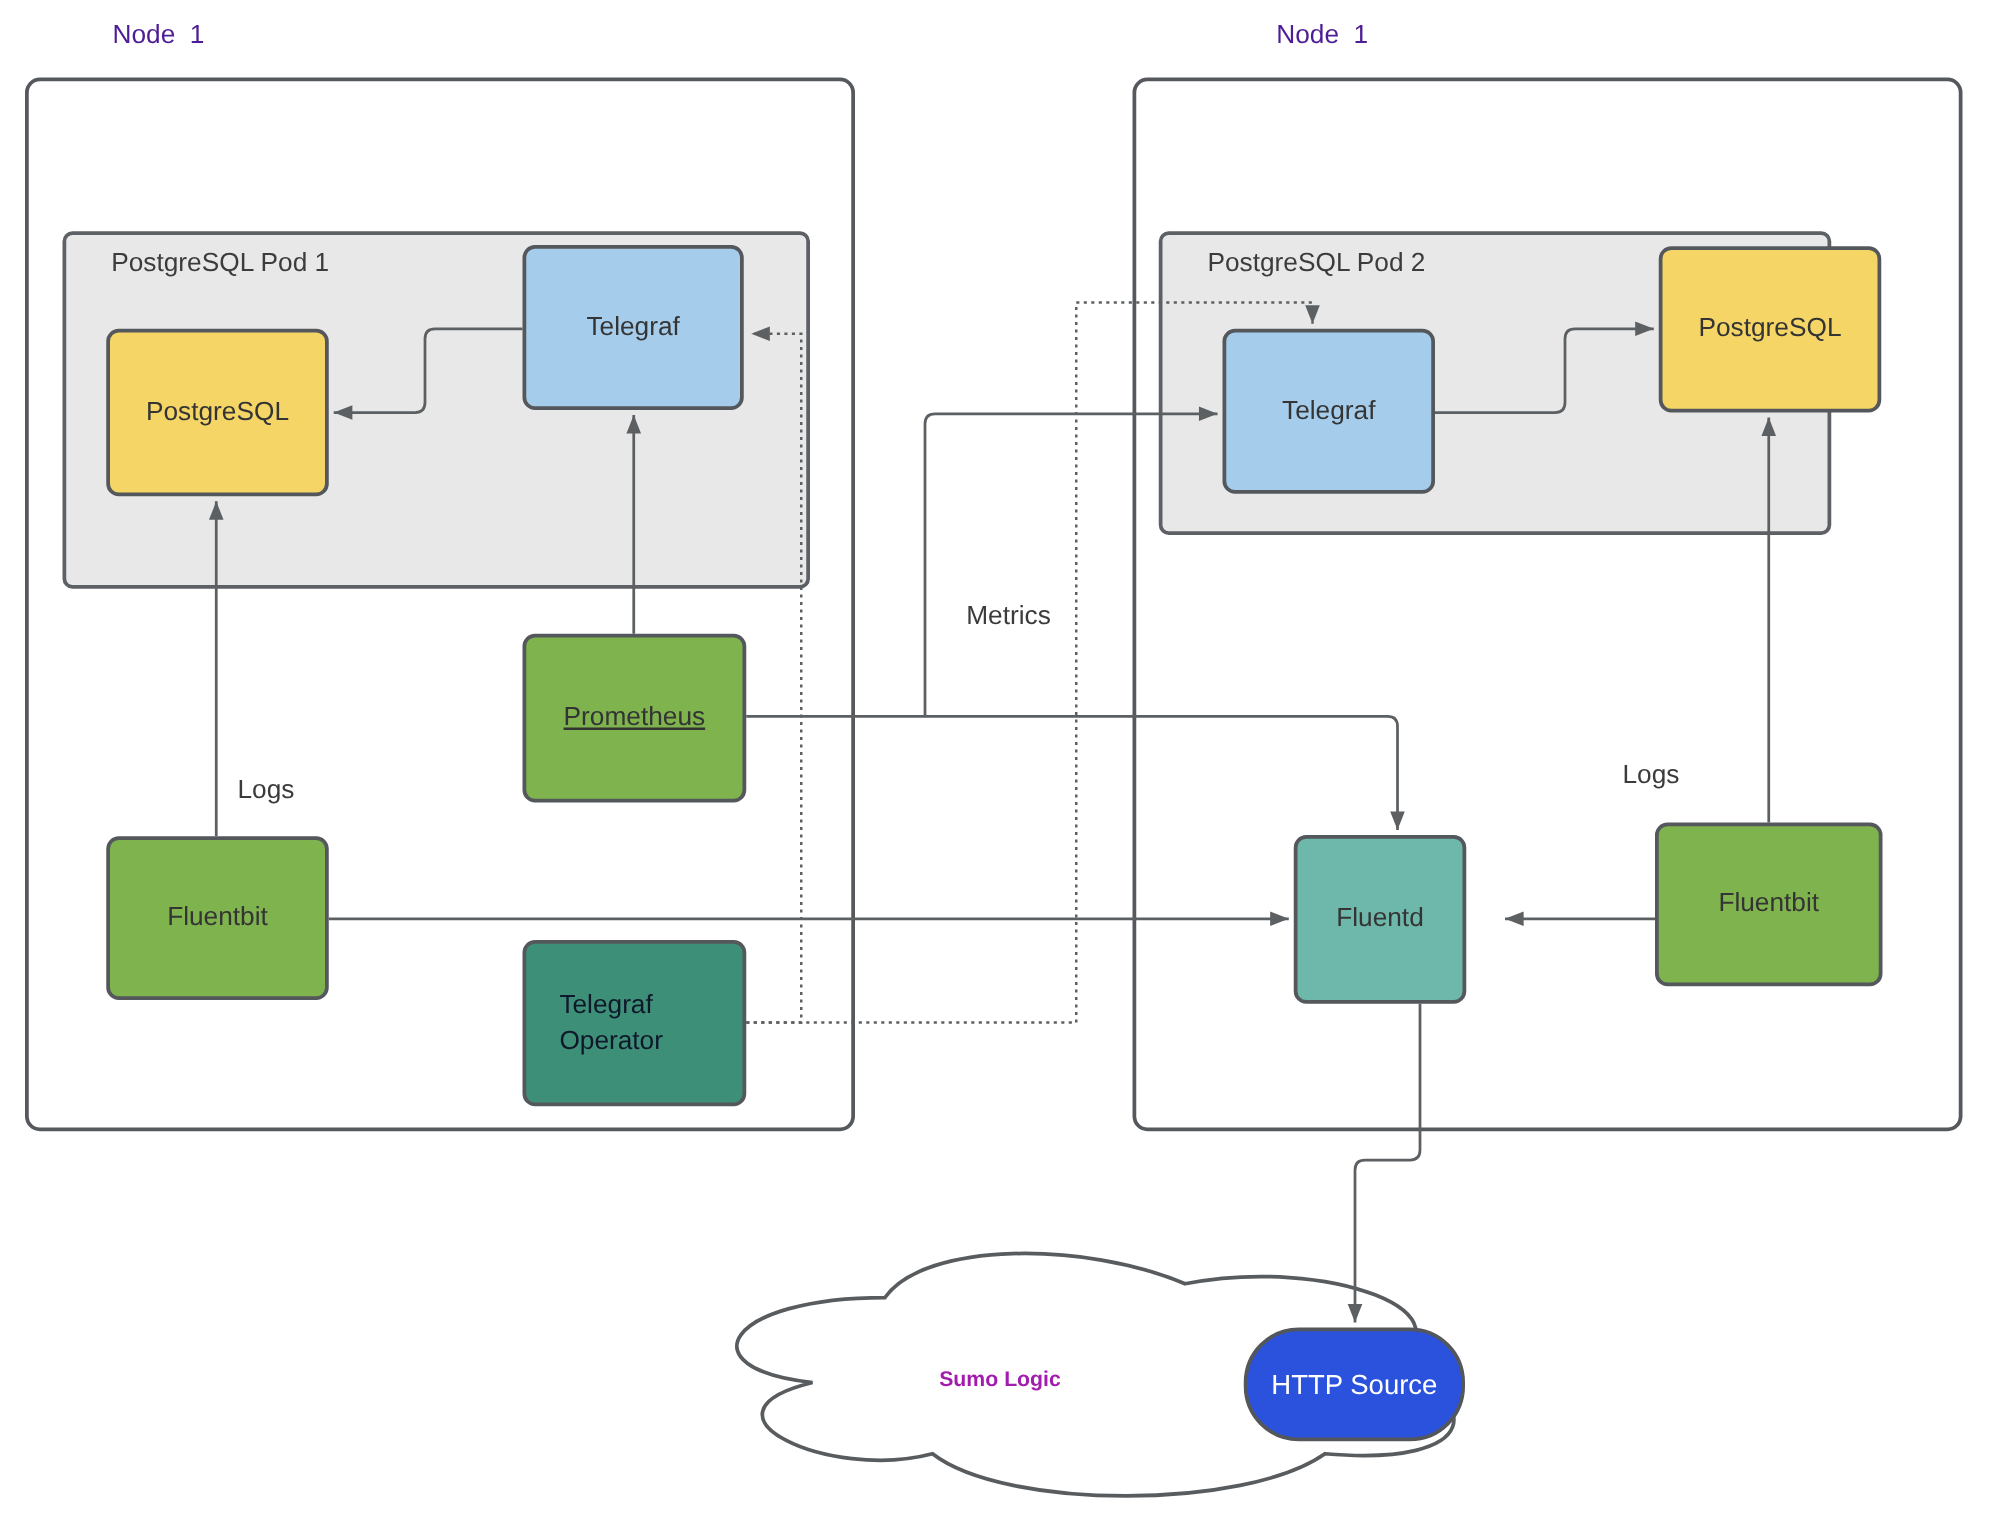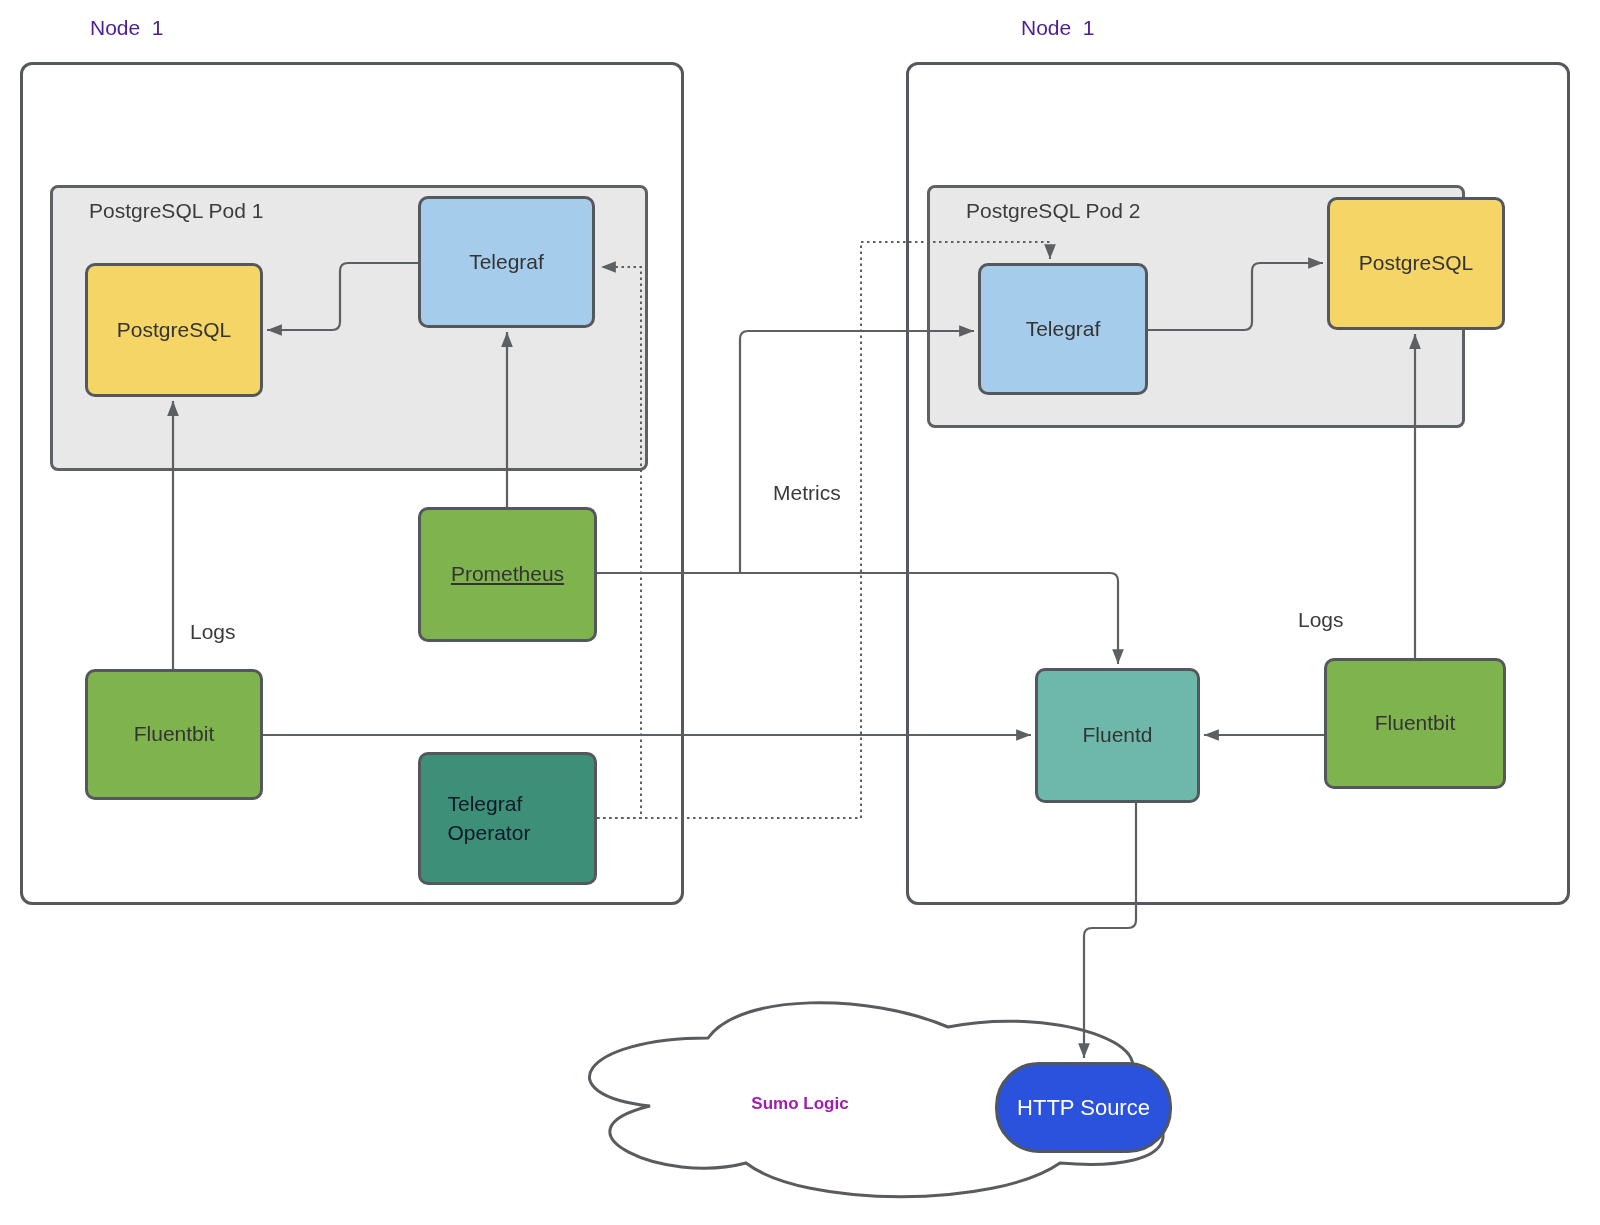--- a/index.html
+++ b/index.html
@@ -103,21 +103,21 @@
   <div class="box darkteal" style="left:418px;top:752px;width:179px;height:133px;">
     <span class="op-label">Telegraf Operator</span>
   </div>
 
   <div class="box blue" style="left:978px;top:263px;width:170px;height:132px;">
     <span>Telegraf</span>
   </div>
   <div class="box yellow" style="left:1327px;top:197px;width:178px;height:133px;">
     <span>PostgreSQL</span>
   </div>
-  <div class="box teal" style="left:1035px;top:668px;width:165px;height:135px;">
+  <div class="box teal" style="left:1035px;top:668px;width:138px;height:135px;">
     <span>Fluentd</span>
   </div>
   <div class="box green" style="left:1324px;top:658px;width:182px;height:131px;">
     <span>Fluentbit</span>
   </div>
 
   <div class="floating-label" style="left:190px;top:620px;">Logs</div>
   <div class="floating-label" style="left:1298px;top:608px;">Logs</div>
   <div class="floating-label" style="left:753px;top:481px;margin-left:20px;">Metrics</div>
 

